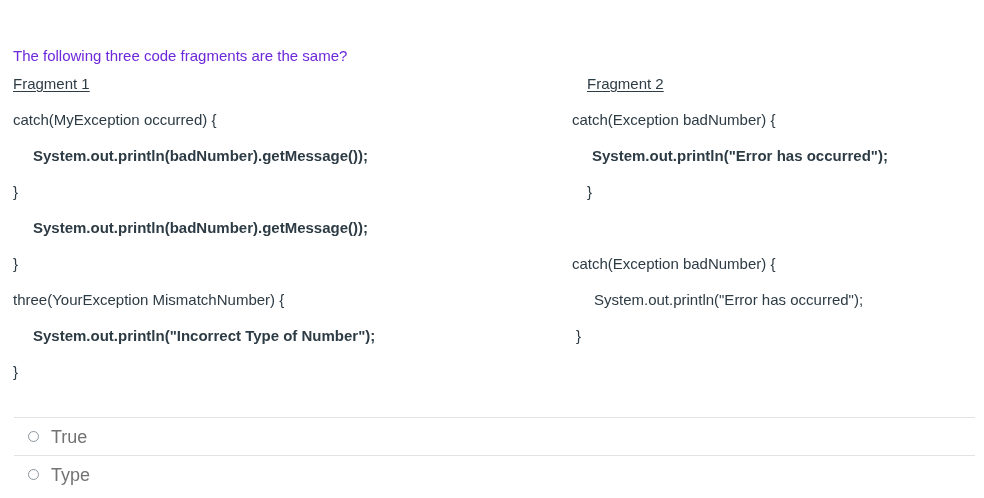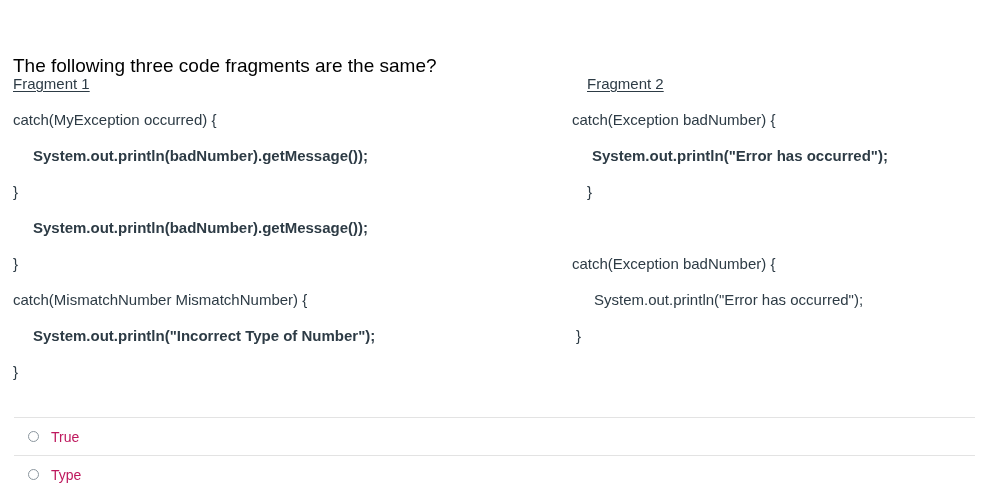--- a/index.html
+++ b/index.html
@@ -18,24 +18,24 @@
   }
 
   .question-wrap {
     position: relative;
     width: 984px;
   }
 
   .prompt {
     position: absolute;
     left: 13px;
-    top: 56px;
-    font-size: 19px;
+    top: 46px;
+    font-size: 15px;
     line-height: 19px;
-    color: #000000;
+    color: #6d28d9;
     white-space: nowrap;
   }
 
   
   .columns {
     position: absolute;
     left: 0;
     top: 72px;
     width: 984px;
   }
@@ -89,42 +89,42 @@
     height: 11px;
     border: 1px solid #8b969e;
     border-radius: 50%;
     background: #ffffff;
     box-sizing: border-box;
     flex: 0 0 auto;
     margin-left: -4px;
   }
   .answer-label {
     margin-left: 12px;
-    font-size: 14px;
-    color: #be185d;
+    font-size: 18px;
+    color: #737373;
     line-height: 14px;
   }
 </style>
 </head>
 <body>
 
 <div class="question-wrap">
 
   <div class="prompt">The following three code fragments are the same?</div>
 
   <div class="columns">
 
     <div class="col col-left">
       <div class="code-line"><span class="frag-head">Fragment 1</span></div>
       <div class="code-line">catch(MyException occurred) {</div>
       <div class="code-line ind-1">System.out.println(badNumber).getMessage());</div>
       <div class="code-line">}</div>
       <div class="code-line ind-1">System.out.println(badNumber).getMessage());</div>
       <div class="code-line">}</div>
-      <div class="code-line">catch(MismatchNumber MismatchNumber) {</div>
+      <div class="code-line">three(YourException MismatchNumber) {</div>
       <div class="code-line ind-1">System.out.println("Incorrect Type of Number");</div>
       <div class="code-line">}</div>
     </div>
 
     <div class="col col-right">
       <div class="code-line ind-2"><span class="frag-head">Fragment 2</span></div>
       <div class="code-line">catch(Exception badNumber) {</div>
       <div class="code-line ind-1">System.out.println("Error has occurred");</div>
       <div class="code-line ind-2">}</div>
       <div class="code-line blank"></div>

